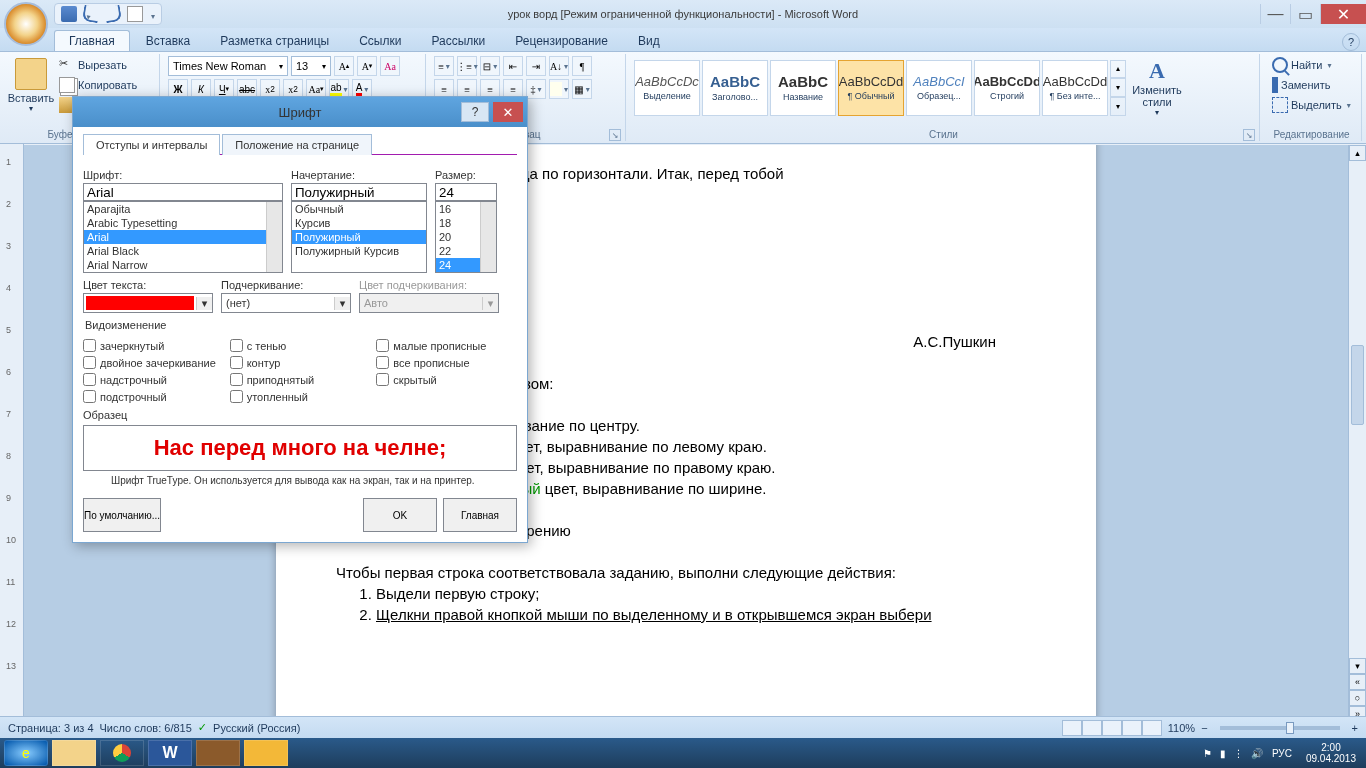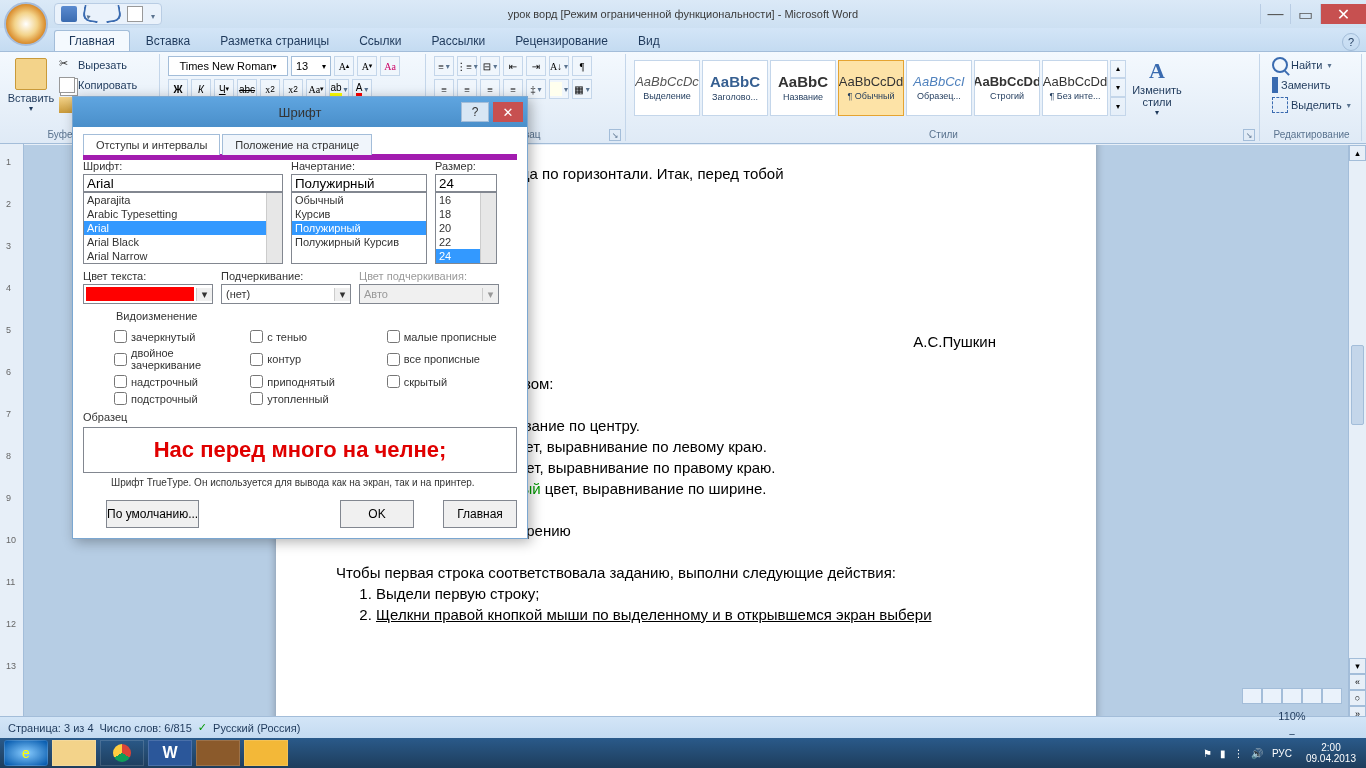--- a/index.html
+++ b/index.html
@@ -25,21 +25,21 @@
 .ribbon { height: 92px; background: linear-gradient(#f4f9fe,#dfeaf6); border-bottom: 1px solid #a3bdd9; display: flex; padding: 2px 4px; gap: 2px;}
 .rgroup { border-right: 1px solid #c4d6ea; padding: 2px 6px 0 6px; display:flex; flex-direction:column; position:relative;}
 .rgroup-label { font-size: 10px; color: #5a738f; text-align:center; margin-top:auto; padding-bottom:1px; position:relative;}
 .rgroup-label .dl { position:absolute; right:-2px; bottom:0; width:12px; height:12px; border:1px solid #a3bdd9; font-size:8px; display:flex;align-items:center;justify-content:center; color:#5a738f;}
 .rrow { display:flex; gap:3px; align-items:center; }
 .rbtn { padding: 1px 4px; font-size: 11px; color:#1e395b; display:flex; align-items:center; gap:3px; border-radius:2px; }
 .rbtn .ico { width:16px; height:16px; display:inline-block; }
 .big-btn { display:flex; flex-direction:column; align-items:center; justify-content:center; padding:2px 4px; font-size:11px; color:#1e395b; text-align:center; }
 .big-btn .ico { width:32px; height:32px; margin-bottom:2px;}
 
-.font-combo { width:120px; height:20px; border:1px solid #a3bdd9; background:#fff; font-size:11px; padding:0 4px; display:flex; align-items:center; justify-content:center;}
+.font-combo { width:120px; height:20px; border:1px solid #a3bdd9; background:#fff; font-size:11px; padding:0 4px; display:flex; align-items:center; justify-content:space-between;}
 .size-combo { width:40px; height:20px; border:1px solid #a3bdd9; background:#fff; font-size:11px; padding:0 4px; display:flex; align-items:center; justify-content:space-between;}
 .sq-btn { width:20px; height:20px; border:1px solid #c4d6ea; background:#f0f6fc; font-size:10px; display:flex; align-items:center; justify-content:center; font-family: "Times New Roman"; }
 
 .style-gallery { display:flex; gap:2px; }
 .style-item { width:66px; height:56px; border:1px solid #c4d6ea; background:#fff; display:flex; flex-direction:column; align-items:center; justify-content:center; font-size:9px; color:#1e395b; overflow:hidden;}
 .style-item .prev { font-family:Liberation Sans, sans-serif; font-size:13px; color:#333; margin-bottom:2px;}
 .style-item.sel { background:#fde3a7; border-color:#e5a431;}
 .gallery-more { width:16px; display:flex; flex-direction:column; }
 .gallery-more div { flex:1; border:1px solid #c4d6ea; font-size:8px; display:flex; align-items:center; justify-content:center;}
 
@@ -53,63 +53,63 @@
 .vruler .num { position:absolute; left:6px;}
 .page-scroll { flex:1; overflow:hidden; position:relative; display:flex; justify-content:center;}
 .page { width:820px; min-height:1000px; background:#fff; box-shadow:0 2px 8px rgba(0,0,0,0.3); margin-top:-10px; padding:28px 60px; font-family:"Times New Roman",serif; font-size:15px; line-height:1.4; color:#000;}
 .page .sel-hl { background:#bcd5f0; }
 .vscroll { width:18px; background:#e7eff8; border-left:1px solid #a3bdd9; position:relative;}
 .vscroll .thumb { position:absolute; left:2px; right:2px; top:200px; height:80px; background:#c4d6ea; border:1px solid #a3bdd9; border-radius:2px;}
 .vscroll .arr { height:16px; border:1px solid #a3bdd9; font-size:9px; display:flex; align-items:center; justify-content:center;}
 
 
 .statusbar { position:absolute; bottom:30px; left:0; right:0; height:22px; background:linear-gradient(#d3e5f7,#c4dbf1); border-top:1px solid #a3bdd9; display:flex; align-items:center; font-size:11px; color:#1e395b; padding:0 8px; gap:6px;}
-.statusbar .right { margin-left:auto; display:flex; align-items:center; gap:6px;flex-direction:column;}
+.statusbar .right { margin-left:auto; display:flex; align-items:center; gap:6px;}
 .view-btns { display:flex;}
 .view-btns div { width:20px; height:16px; border:1px solid #a3bdd9; background:#eaf2fb;}
 .zoom-slider { width:120px; height:4px; background:#a3bdd9; position:relative; margin:0 6px;}
 .zoom-slider .handle { position:absolute; left:55%; top:-4px; width:8px; height:12px; background:#eaf2fb; border:1px solid #7a9ac0;}
 
 
 .taskbar { position:absolute; bottom:0; left:0; right:0; height:30px; background:linear-gradient(#2a5a8a,#1e3d5c); display:flex; align-items:center; padding:0 4px; gap:4px;}
 .taskbar .titem { width:44px; height:26px; border:1px solid rgba(255,255,255,0.15); display:flex; align-items:center; justify-content:center;}
 .taskbar .tray { margin-left:auto; display:flex; align-items:center; gap:8px; color:#fff; font-size:10px;}
 .taskbar .clock { text-align:center; line-height:1.1; padding:0 6px;}
 
 
 .dialog-backdrop { position:absolute; left:72px; top:96px; width:456px; background:#fff; border:1px solid #7ba7d1; box-shadow:3px 3px 12px rgba(0,0,0,0.3); z-index:100;}
 .dlg-title { height:30px; background:linear-gradient(#5fa5e0,#4a8fca); display:flex; align-items:center; justify-content:center; font-size:13px; color:#333; position:relative;}
 .dlg-title .help { position:absolute; right:38px; width:28px; height:20px; background:#d8e6f4; border:1px solid #a3bdd9; font-size:12px; display:flex; align-items:center; justify-content:center;}
 .dlg-title .close { position:absolute; right:4px; width:30px; height:20px; background:#c75050; color:#fff; display:flex; align-items:center; justify-content:center;}
 .dlg-body { padding:6px 10px 10px; font-size:11px; color:#333;}
-.dlg-tabs { display:flex; border-bottom:6px solid #a21caf; margin-bottom:0;}
+.dlg-tabs { display:flex; border-bottom:1px solid #a21caf; margin-bottom:14px;}
 .dlg-tabs .t { padding:4px 12px; border:1px solid #a3bdd9; border-bottom:none; background:#f0f5fb; margin-right:2px; position:relative; top:1px;}
 .dlg-tabs .t.active { background:#fff;}
 .dlg-row { display:flex; gap:8px; margin-bottom:6px;}
 .dlg-col { display:flex; flex-direction:column;}
 .dlg-col label { margin-bottom:2px;}
 .text-in { border:1px solid #828790; height:18px; padding:0 3px; background:#fff;}
 .listbox { border:1px solid #828790; background:#fff; overflow:hidden; position:relative;}
 .listbox .item { padding:0 3px; height:14px; line-height:14px; white-space:nowrap;}
 .listbox .item.sel { background:#3399ff; color:#fff;}
 .listbox .sb { position:absolute; right:0; top:0; bottom:0; width:16px; background:#e7e7e7; border-left:1px solid #ccc;}
 .combo { border:1px solid #828790; height:20px; display:flex; align-items:center; background:#fff;}
 .combo .val { flex:1; padding:0 4px;}
 .combo .arr { width:16px; text-align:center; border-left:1px solid #ccc; background:#efefef;}
 .color-sw { flex:1; height:14px; margin:2px;}
-fieldset.mods { border:none; padding-top:2px;margin-left:31px;}
+fieldset.mods { border:none; padding-top:2px;}
 fieldset.mods legend { font-size:11px; padding:0 2px;}
 .chk-grid { display:grid; grid-template-columns:repeat(3,1fr); gap:4px 6px; margin:6px 0;}
 .chk { display:flex; align-items:center; gap:4px;}
 .chk input { width:13px; height:13px;}
 .preview-box { border:1px solid #828790; height:46px; display:flex; align-items:center; justify-content:center; margin:4px 0;}
 .preview-text { font-family:Arial; font-weight:bold; color:#e00000; font-size:22px;}
 .hint { font-size:10px; color:#333;padding-left:28px;}
 .dlg-btns { display:flex; justify-content:flex-end; gap:6px; margin-top:12px;}
-.dlg-btns button, .dlg-btns .b { min-width:74px; height:28px; border:1px solid #828790; background:#f0f0f0; font-size:12px;margin-left:23px;}
+.dlg-btns button, .dlg-btns .b { min-width:74px; height:34px; border:1px solid #828790; background:#f0f0f0; font-size:10px;}
 .dlg-btns .left { margin-right:auto;}
 
 
 .i-save{background:linear-gradient(#5b8bd0,#3a6bb0);border-radius:2px;}
 .i-undo{border:2px solid #3a6bb0;border-top:none;border-right:none;width:12px;height:8px;border-radius:0 0 0 8px; transform:rotate(10deg);}
 .i-redo{border:2px solid #3a6bb0;border-top:none;border-left:none;width:12px;height:8px;border-radius:0 0 8px 0; transform:rotate(-10deg);}
 .i-paste{background:#f3d38a;border:1px solid #c99a3a;border-radius:2px;}
 .i-cut{color:#333;}
 .i-copy{background:#fff;border:1px solid #999;box-shadow:2px 2px 0 #fff,2px 2px 0 1px #999;}
 .i-fmt{background:linear-gradient(#f3d38a,#c99a3a);}

